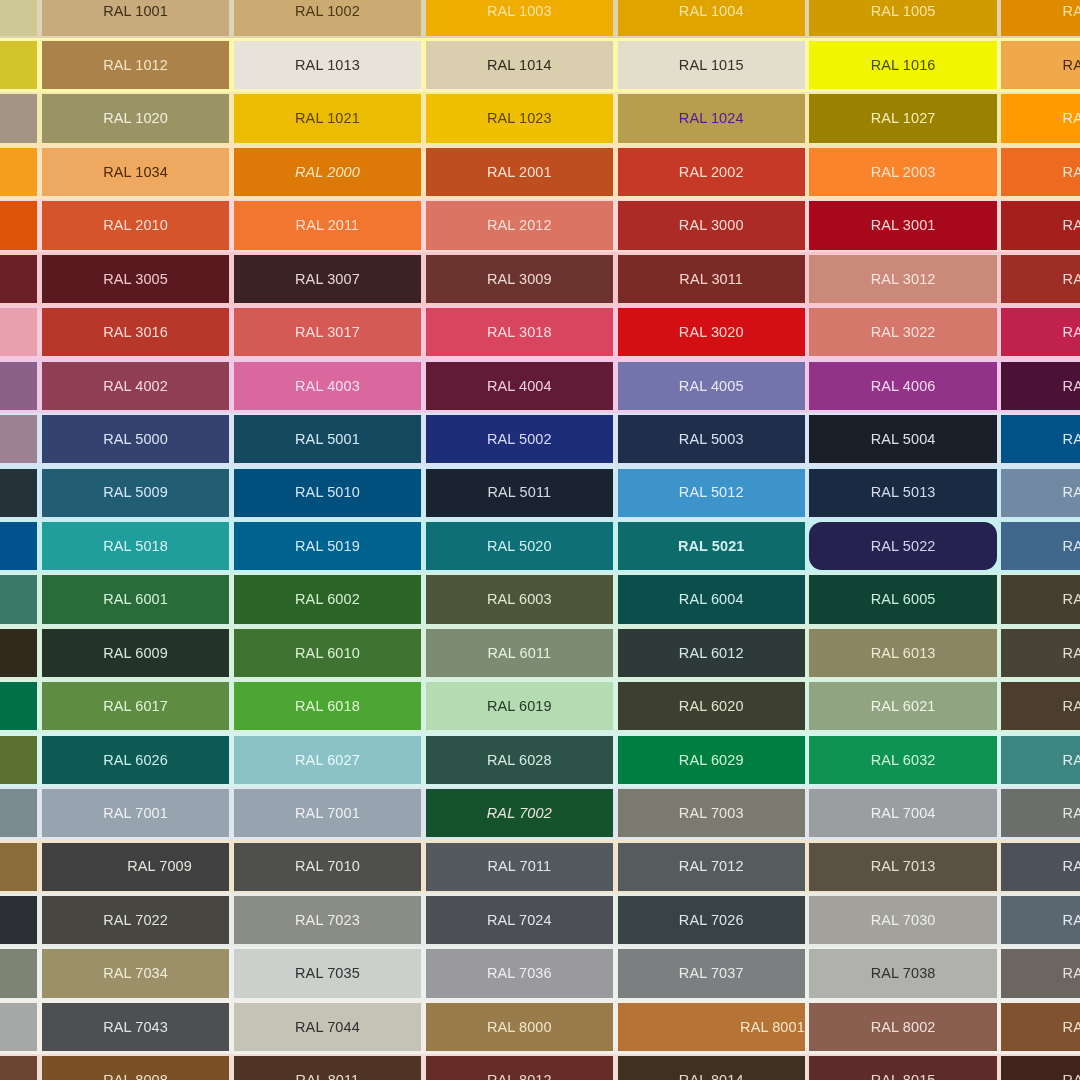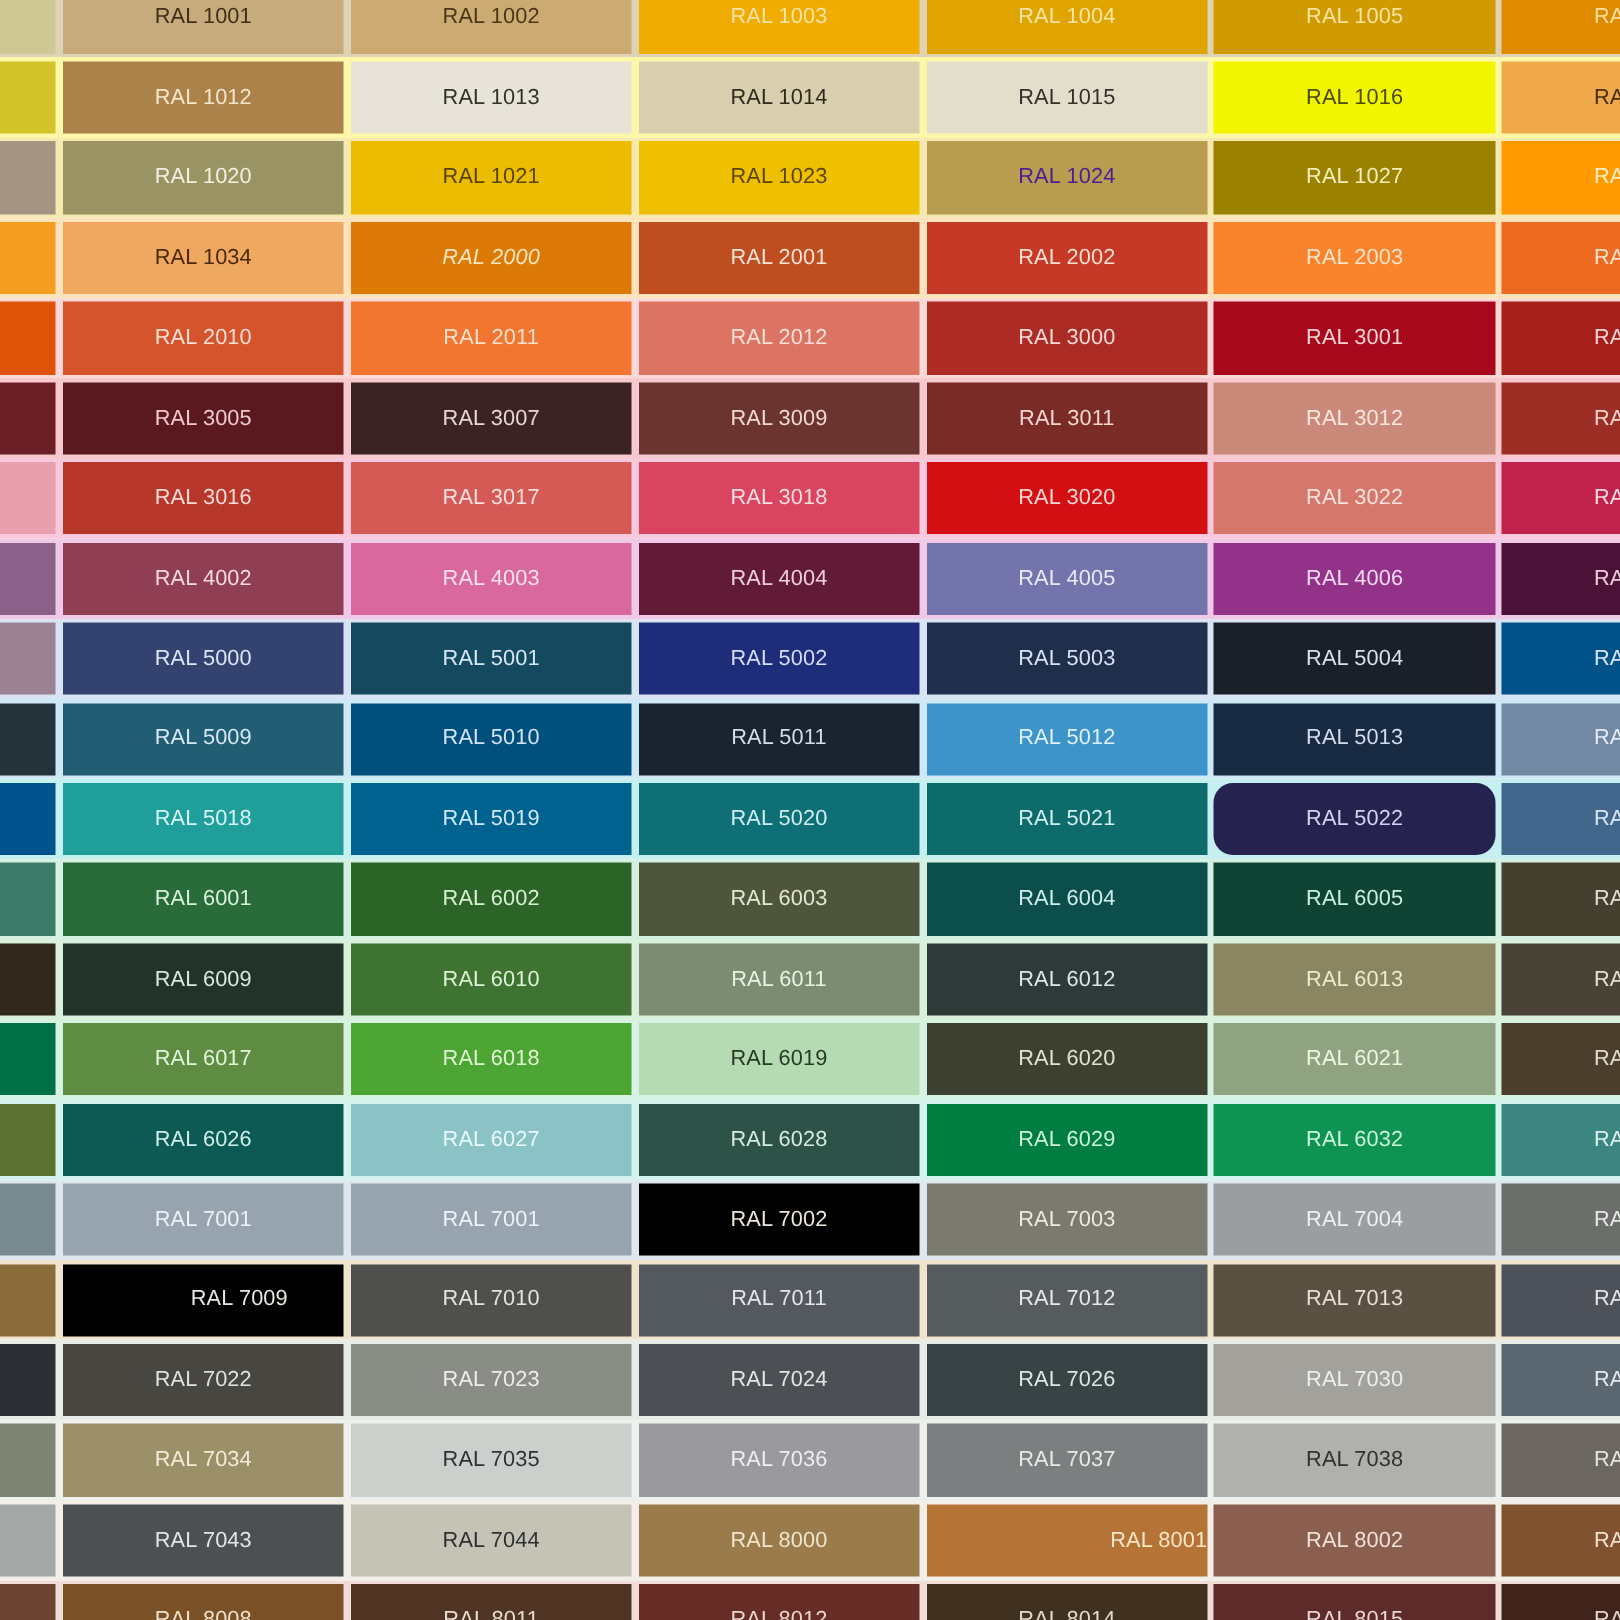--- a/index.html
+++ b/index.html
@@ -280,21 +280,21 @@
         <div class="ral-cell" style="background: rgb(31, 158, 156);">
           <span class="ral-label" style="color: rgb(216, 244, 244);">RAL 5018</span>
         </div>
         <div class="ral-cell" style="background: rgb(0, 98, 142);">
           <span class="ral-label" style="color: rgb(207, 232, 248);">RAL 5019</span>
         </div>
         <div class="ral-cell" style="background: rgb(14, 111, 119);">
           <span class="ral-label" style="color: rgb(207, 238, 240);">RAL 5020</span>
         </div>
         <div class="ral-cell" style="background: rgb(14, 107, 107);">
-          <span class="ral-label" style="color: rgb(207, 238, 238);">RAL 5021</span>
+          <span class="ral-label" style="color: rgb(207, 238, 238); font-weight: bold;">RAL 5021</span>
         </div>
         <div class="ral-cell" style="background: rgb(37, 34, 79); border-radius: 13px;">
           <span class="ral-label" style="color: rgb(210, 212, 238);">RAL 5022</span>
         </div>
         <div class="ral-cell" style="background: rgb(65, 103, 140);">
           <span class="ral-label" style="color: rgb(216, 230, 244);">RAL 5023</span>
         </div>
       </div>
       <div class="ral-row" style="background: rgb(212, 240, 224);">
         <div class="ral-cell" style="background: rgb(60, 122, 104);"></div>
@@ -381,36 +381,36 @@
         </div>
       </div>
       <div class="ral-row" style="background: rgb(224, 230, 238);">
         <div class="ral-cell" style="background: rgb(122, 138, 145);"></div>
         <div class="ral-cell" style="background: rgb(151, 163, 174);">
           <span class="ral-label" style="color: rgb(238, 242, 246);">RAL 7001</span>
         </div>
         <div class="ral-cell" style="background: rgb(151, 163, 174);">
           <span class="ral-label" style="color: rgb(238, 242, 246);">RAL 7001</span>
         </div>
-        <div class="ral-cell" style="background: #000000;">
+        <div class="ral-cell" style="background: #14532d; font-style: italic;">
           <span class="ral-label" style="color: rgb(236, 230, 218);">RAL 7002</span>
         </div>
         <div class="ral-cell" style="background: rgb(122, 122, 110);">
           <span class="ral-label" style="color: rgb(234, 234, 226);">RAL 7003</span>
         </div>
         <div class="ral-cell" style="background: rgb(155, 158, 161);">
           <span class="ral-label" style="color: rgb(238, 240, 242);">RAL 7004</span>
         </div>
         <div class="ral-cell" style="background: rgb(107, 110, 107);">
           <span class="ral-label" style="color: rgb(230, 232, 230);">RAL 7005</span>
         </div>
       </div>
       <div class="ral-row" style="background: rgb(240, 228, 204);">
         <div class="ral-cell" style="background: rgb(138, 108, 58);"></div>
-        <div class="ral-cell" style="background: #000000; padding-left: 48px;">
+        <div class="ral-cell" style="background: #404040; padding-left: 48px;">
           <span class="ral-label" style="color: rgb(228, 230, 224);">RAL 7009</span>
         </div>
         <div class="ral-cell" style="background: rgb(79, 79, 77);">
           <span class="ral-label" style="color: rgb(226, 226, 224);">RAL 7010</span>
         </div>
         <div class="ral-cell" style="background: rgb(83, 89, 95);">
           <span class="ral-label" style="color: rgb(226, 230, 234);">RAL 7011</span>
         </div>
         <div class="ral-cell" style="background: rgb(86, 92, 94);">
           <span class="ral-label" style="color: rgb(228, 232, 234);">RAL 7012</span>

